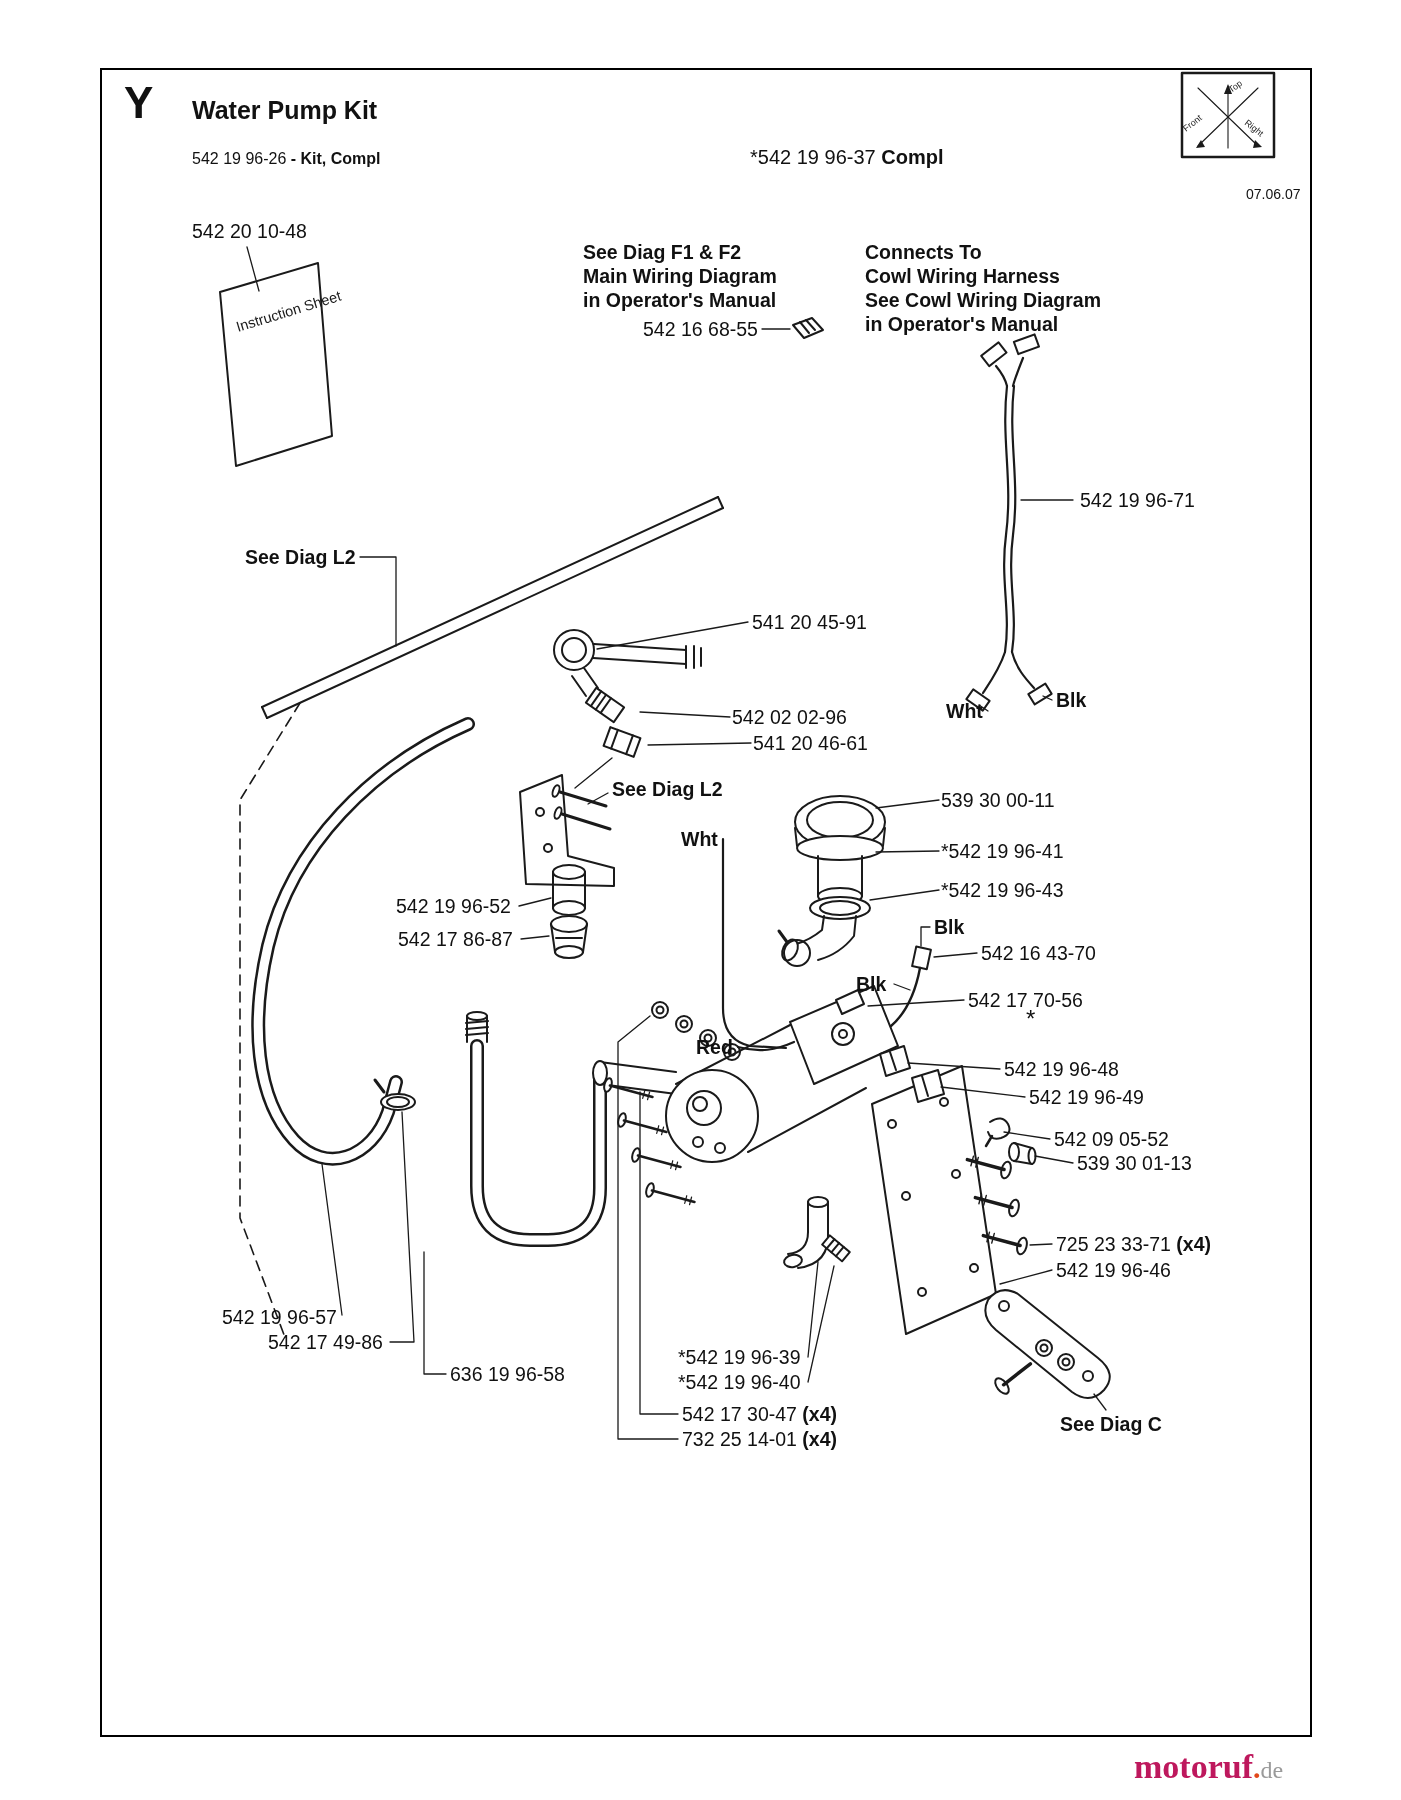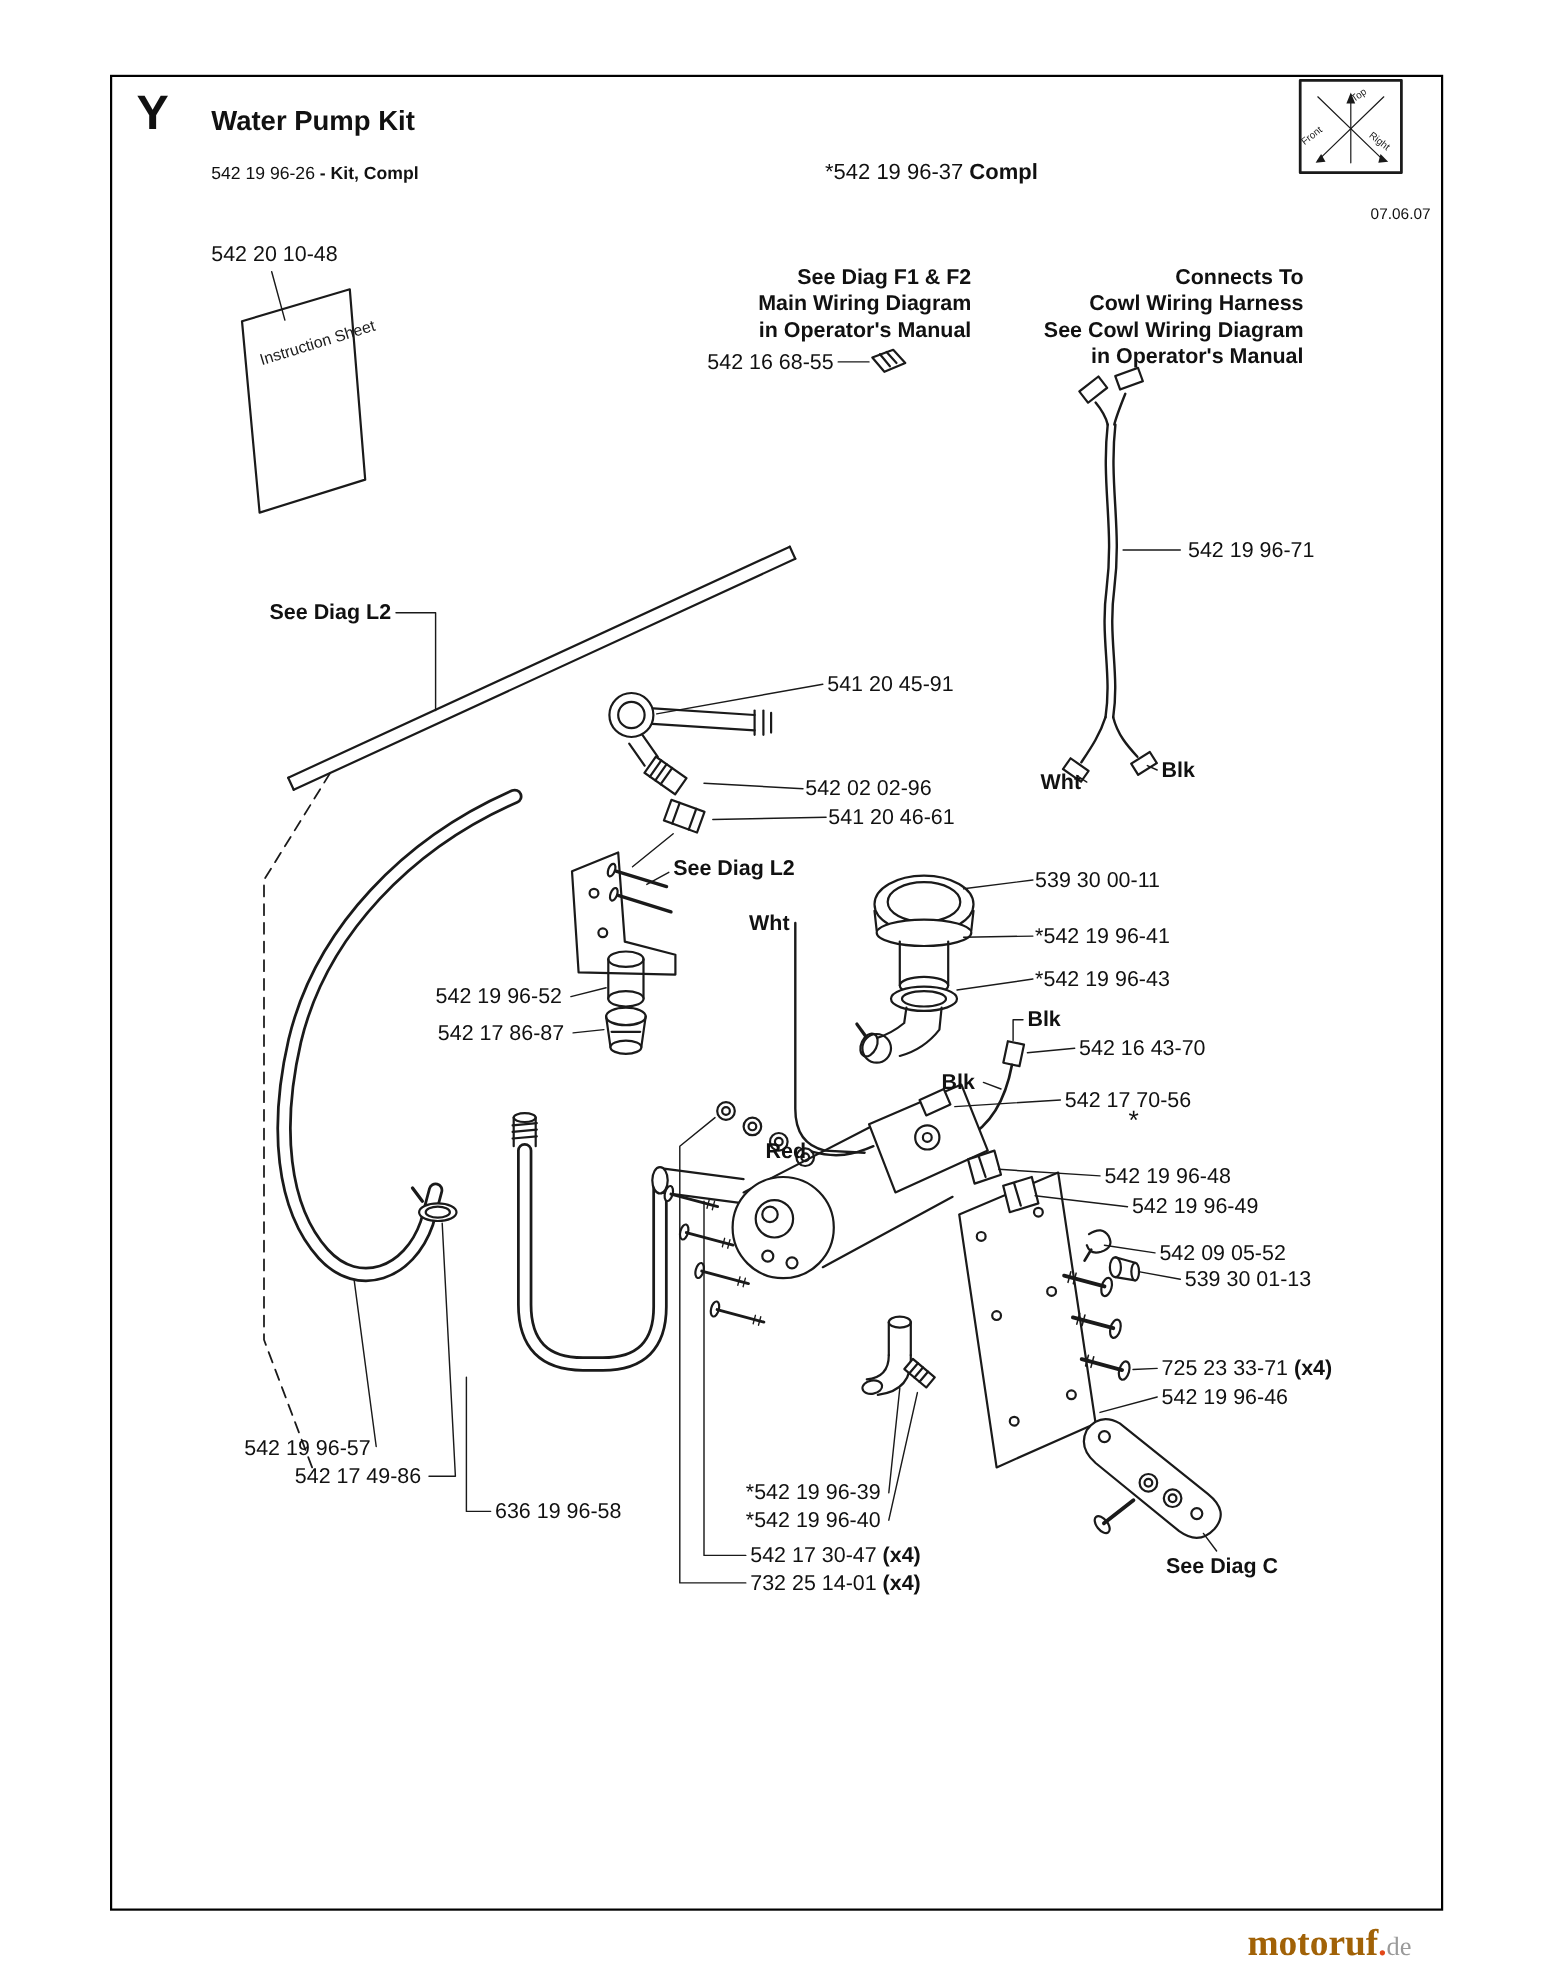--- a/index.html
+++ b/index.html
@@ -3,31 +3,31 @@
 <meta charset="utf-8">
 <style>
   *{margin:0;padding:0;box-sizing:border-box}
   html,body{background:#fff}
   body{width:1401px;height:1800px;position:relative;overflow:hidden;
        font-family:"Liberation Sans",sans-serif;color:#111}
   .frame{position:absolute;left:100px;top:68px;width:1212px;height:1669px;border:2.5px solid #000;background:#fff}
   .art{position:absolute;left:0;top:0;width:1401px;height:1800px}
   .lbl{position:absolute;font-size:19.5px;line-height:22px;white-space:nowrap}
   .b{font-weight:bold}
-  .note{position:absolute;text-align:right;font-weight:bold;font-size:19.5px;line-height:24px}
+  .note{position:absolute;text-align:left;font-weight:bold;font-size:19.5px;line-height:24px}
   .note div{white-space:nowrap}
   .sec-letter{position:absolute;left:124px;top:78px;font-size:44px;font-weight:bold}
   .page-title{position:absolute;left:192px;top:96px;font-size:25px;font-weight:bold}
   .kit-line{position:absolute;left:192px;top:150px;font-size:16px}
   .alt-kit{position:absolute;left:750px;top:146px;font-size:20px}
   .date{position:absolute;left:1246px;top:186px;font-size:14px}
   .asterisk{font-size:24px}
   svg text{font-family:"Liberation Sans",sans-serif}
   .wm{position:absolute;left:1134px;top:1748px;font-family:"Liberation Serif",serif;font-weight:bold;font-size:34px;line-height:38px}
-  .wm .brand{color:#a16207}
+  .wm .brand{color:#be185d}
   .wm .dot{color:#e2481a;font-size:30px}
   .wm .tld{color:#9a9a9a;font-size:24px;font-weight:normal}
 </style>
 </head>
 <body>
 
 <div class="frame"></div>
 
 <svg class="art" viewBox="0 0 1401 1800" xmlns="http://www.w3.org/2000/svg">
   <defs>

